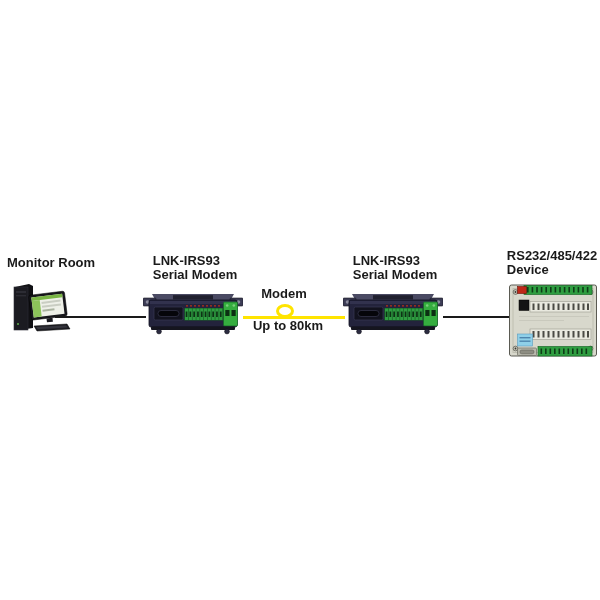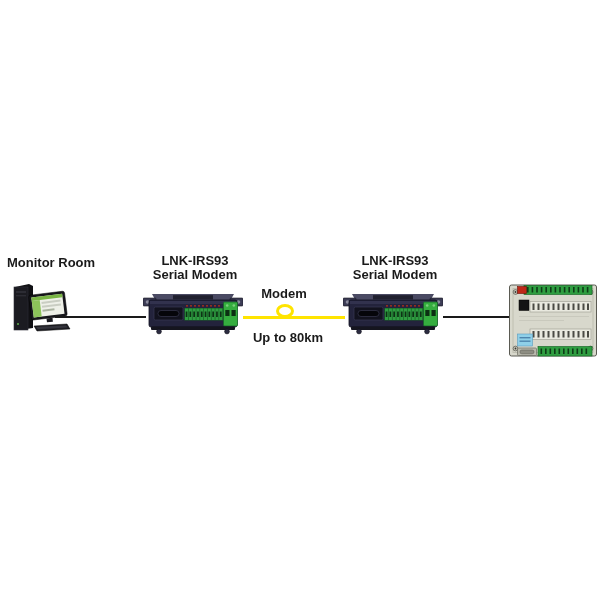--- a/index.html
+++ b/index.html
@@ -6,29 +6,29 @@
     --bg:#ffffff; --text:#1a1a1a; --cable:#1a1a1a; --fiber:#ffe400;
   }
   html,body{margin:0;padding:0;background:var(--bg);}
   .canvas{
     position:relative;width:600px;height:600px;background:var(--bg);
     font-family:"Liberation Sans","DejaVu Sans",sans-serif;color:var(--text);
     overflow:hidden;
   }
   .label{
     position:absolute;font-size:13px;font-weight:bold;line-height:14px;
-    color:var(--text);text-align:center;white-space:nowrap;
+    color:var(--text);text-align:left;white-space:nowrap;
   }
   .label span{display:block;}
   .lbl-monitor-room{left:7px;top:256px;text-align:left;}
   .lbl-modem-left{left:195px;top:254px;transform:translateX(-50%);}
   .lbl-modem-right{left:395px;top:254px;transform:translateX(-50%);}
   .lbl-device{left:552px;top:249px;transform:translateX(-50%);}
   .lbl-fiber{left:284px;top:287px;transform:translateX(-50%);}
-  .lbl-distance{left:288px;top:331px;transform:translateX(-50%);}
+  .lbl-distance{left:288px;top:319px;transform:translateX(-50%);}
 
   .cable{position:absolute;height:2px;background:var(--cable);}
   .cable-left{left:55px;top:316px;width:91px;}
   .cable-right{left:443px;top:316px;width:68px;}
   .fiber-line{position:absolute;left:243px;top:316px;width:102px;height:3px;background:var(--fiber);}
   .fiber-loop{
     position:absolute;left:276px;top:304px;width:18px;height:14px;
     border:3px solid var(--fiber);border-radius:50%;box-sizing:border-box;
     background:transparent;z-index:2;
   }
@@ -208,20 +208,24 @@
       <rect x="82.3" y="18" width="4.2" height="6" fill="#0c2f13"></rect>
       <rect x="88.5" y="18" width="4.2" height="6" fill="#0c2f13"></rect>
     </g>
     <rect x="8" y="34.5" width="84" height="3.5" rx="1" fill="#15151f"></rect>
     <circle cx="16" cy="39.5" r="2.4" fill="#2c2c42" stroke="#0d0d16" stroke-width="0.6"></circle>
     <circle cx="84" cy="39.5" r="2.4" fill="#2c2c42" stroke="#0d0d16" stroke-width="0.6"></circle>
   </svg>
 
   <div class="cable cable-right"></div>
 
+  <div class="label lbl-device">
+    <span>RS232/485/422</span>
+    <span>Device</span>
+  </div>
 
   <svg class="gfx gfx-plc" viewBox="0 0 88 73">
 
     <rect x="0.5" y="1" width="87" height="71" rx="2" fill="#d8d8cc" stroke="#5a5a52" stroke-width="1"></rect>
     <rect x="4" y="4.5" width="80" height="64" fill="none" stroke="#b9b9ab" stroke-width="0.8"></rect>
 
     <g>
       <circle cx="6.5" cy="8" r="2.4" fill="#c4c4b6" stroke="#55554d" stroke-width="0.7"></circle>
         <circle cx="6.5" cy="8" r="0.9" fill="#3a3a34"></circle>
       <circle cx="81.5" cy="8" r="2.4" fill="#c4c4b6" stroke="#55554d" stroke-width="0.7"></circle>

